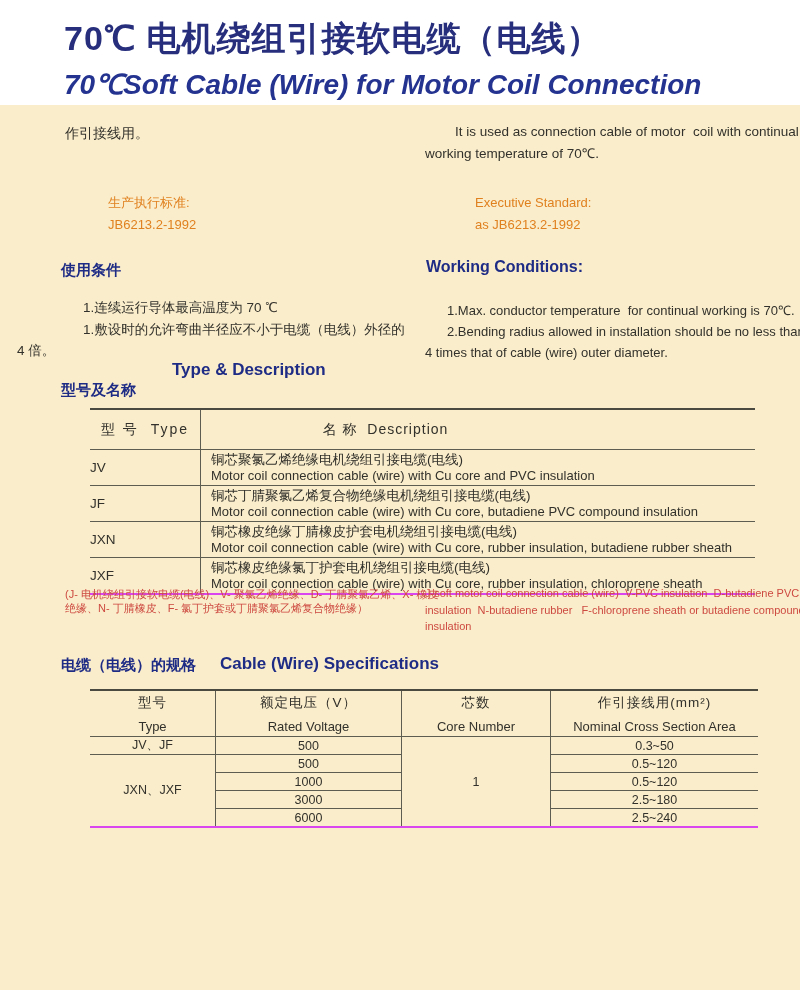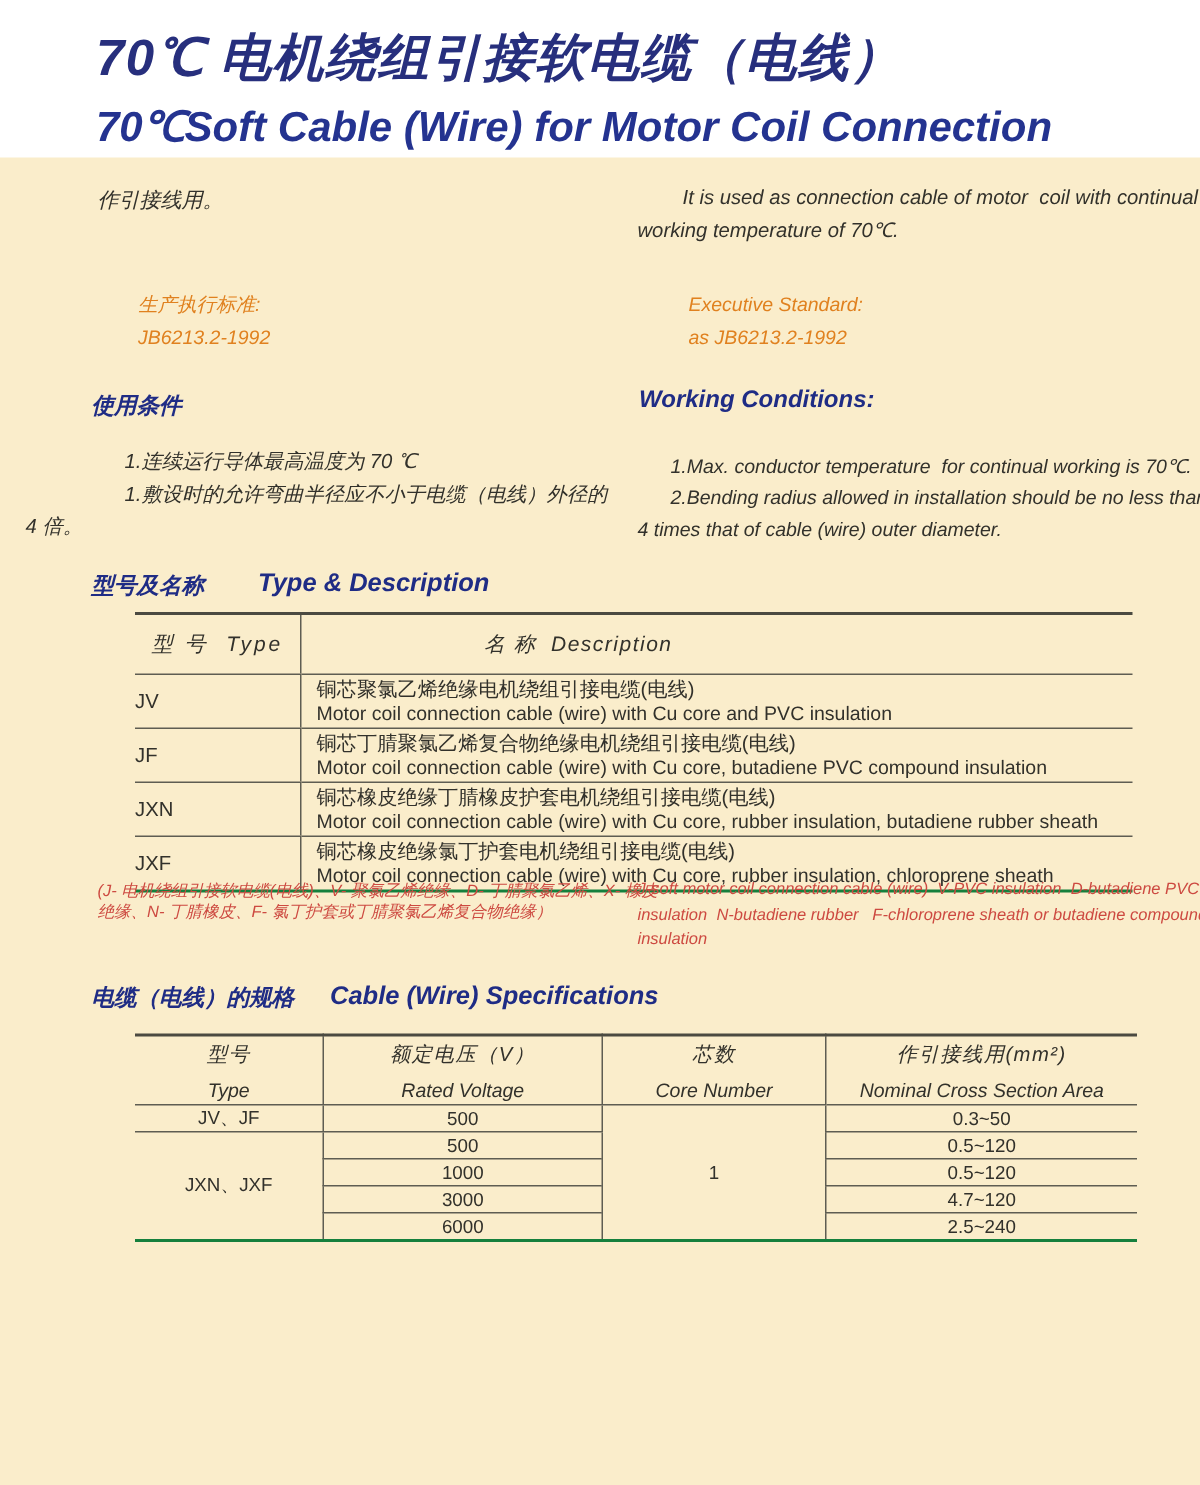--- a/index.html
+++ b/index.html
@@ -4,57 +4,57 @@
 <style>
   html,body { margin:0; padding:0; }
   body {
     width:800px; height:990px; position:relative;
     background:#ffffff; overflow:hidden;
     font-family:"Liberation Sans", sans-serif;
     color:#32312b;
   }
   .cream-bg { position:absolute; left:0; top:105px; width:800px; height:885px; background:#faedcb; }
   .abs { position:absolute; }
-  .pre { white-space:pre;font-style:italic; }
+  .pre { white-space:pre; }
 
   
   .title-cn { left:64px; top:16px; font-size:34px; font-weight:bold; color:#272f7d; letter-spacing:1px; }
   .title-en { left:64px; top:64px; font-size:28px; font-weight:bold; font-style:italic; color:#243390; letter-spacing:0px; }
 
   
   .intro-cn { left:65px; top:123px; font-size:14px; line-height:21px; }
   .intro-cn .l1 { margin-left:28px; }
   .intro-en { left:425px; top:121px; font-size:13.5px; line-height:22px; }
   .intro-en .l1 { margin-left:30px; }
 
   
-  .std { font-size:13px; line-height:22px; color:#e0811f; }
+  .std { font-size:13px; line-height:22px; color:#e0811f;margin-left:16px; }
   .std-cn { left:92px; top:192px; }
   .std-en { left:459px; top:192px; }
 
   
   .cond-title { font-weight:bold; color:#1f2c85; }
   .cond-title-cn { left:61px; top:261px; font-size:15px; }
   .cond-title-en { left:426px; top:258px; font-size:16px; }
   .cond-cn { left:17px; top:297px; font-size:13.5px; line-height:21.5px; }
   .cond-cn .ind { margin-left:66px; }
   .cond-en { left:425px; top:300px; font-size:13px; line-height:21px; }
   .cond-en .ind { margin-left:22px; }
 
   
   .sec-cn { font-size:15px; font-weight:bold; color:#1f2c85; }
   .sec-en { font-size:17px; font-weight:bold; color:#1f2c85; }
   .sec1-cn { left:61px; top:381px; }
-  .sec1-en { left:172px; top:379px; }
+  .sec1-en { left:172px; top:360px; }
   .sec2-cn { left:61px; top:656px; }
   .sec2-en { left:220px; top:654px; }
 
   
   table { border-collapse:collapse; table-layout:fixed; }
-  .t1, .t2 { border-top:2px solid #4b4a41; border-bottom:2px solid #15803d; }
+  .t1, .t2 { border-top:2px solid #4b4a41; border-bottom:2px solid #d946ef; }
   .t1 th, .t1 td, .t2 th, .t2 td {
     border-bottom:1px solid #5e5d52; font-weight:normal; padding:0;
     color:#32312b;
   }
   .bl { border-left:1px solid #5e5d52; }
 
   .t1-wrap { left:90px; top:408px; }
   .t1 { width:665px; }
   .t1 .h1 { width:110px; height:39px; text-align:center; font-size:14px; letter-spacing:2px; }
   .t1 .h2 { height:39px; text-align:center; font-size:14px; padding-right:185px; letter-spacing:1px; }
@@ -201,21 +201,21 @@
       <td rowspan="4">JXN、JXF</td>
       <td class="bl">500</td>
       <td class="bl">0.5~120</td>
     </tr>
     <tr>
       <td class="bl">1000</td>
       <td class="bl">0.5~120</td>
     </tr>
     <tr>
       <td class="bl">3000</td>
-      <td class="bl">4.7~120</td>
+      <td class="bl">2.5~180</td>
     </tr>
     <tr>
       <td class="bl">6000</td>
       <td class="bl">2.5~240</td>
     </tr>
   </tbody>
     </table>
 </div>
 
 </body></html>

